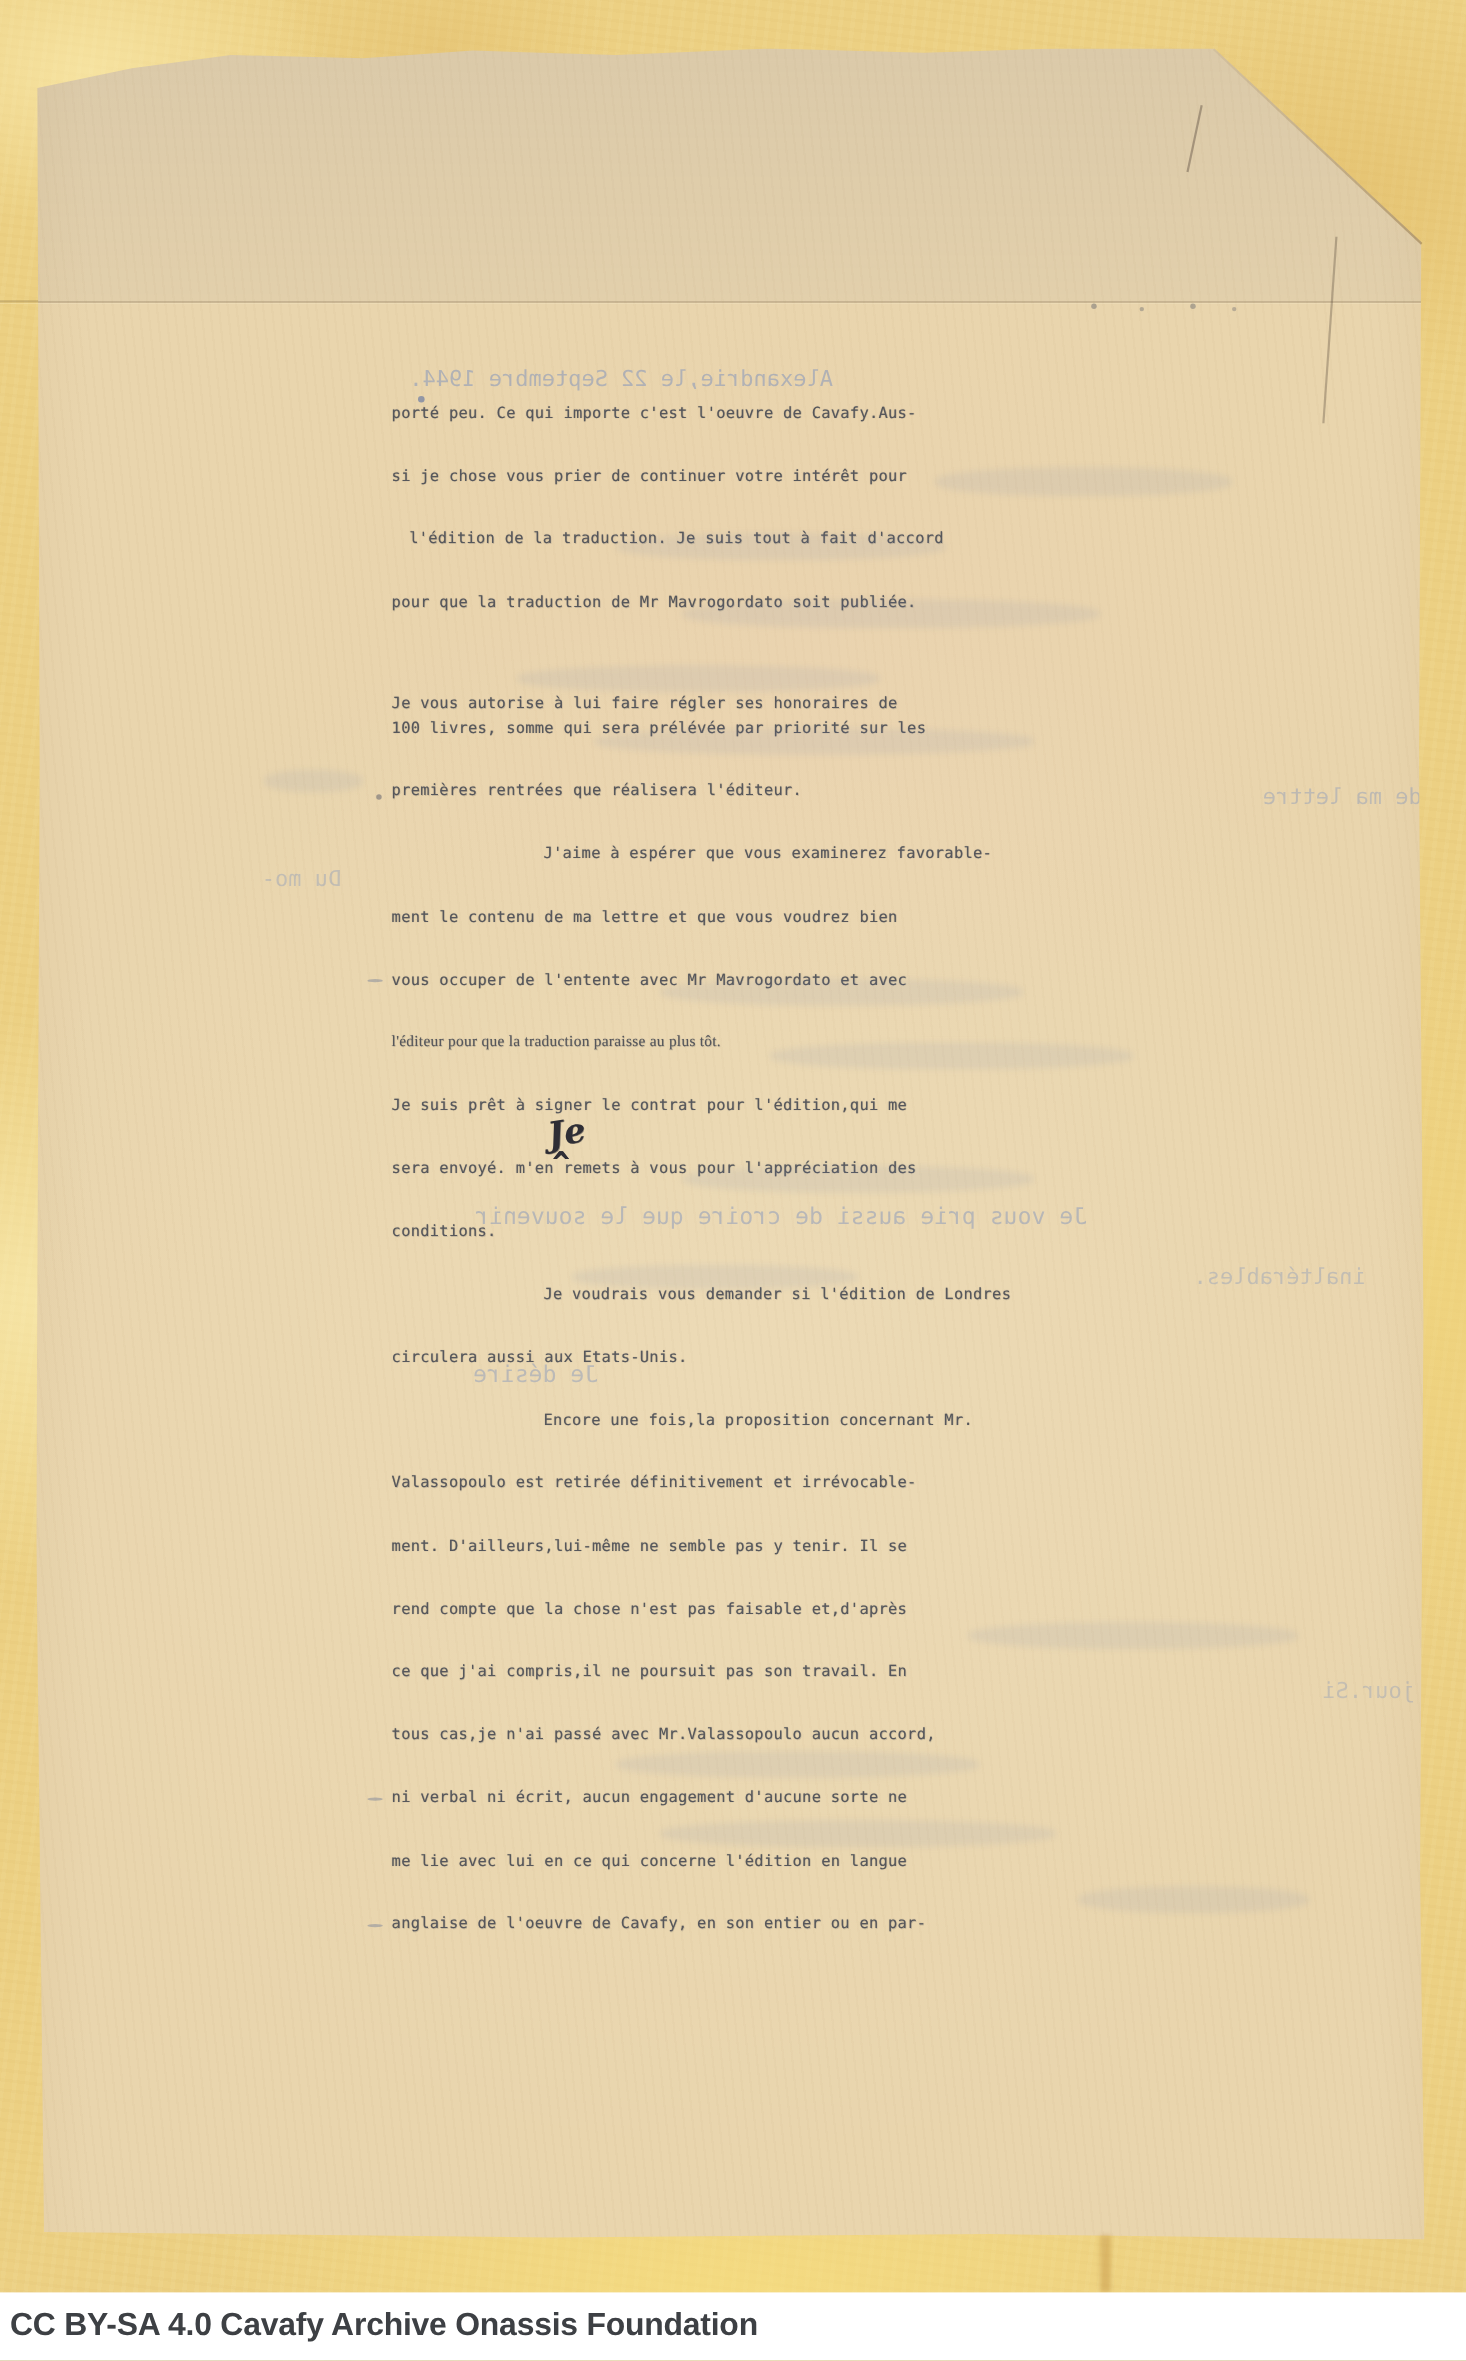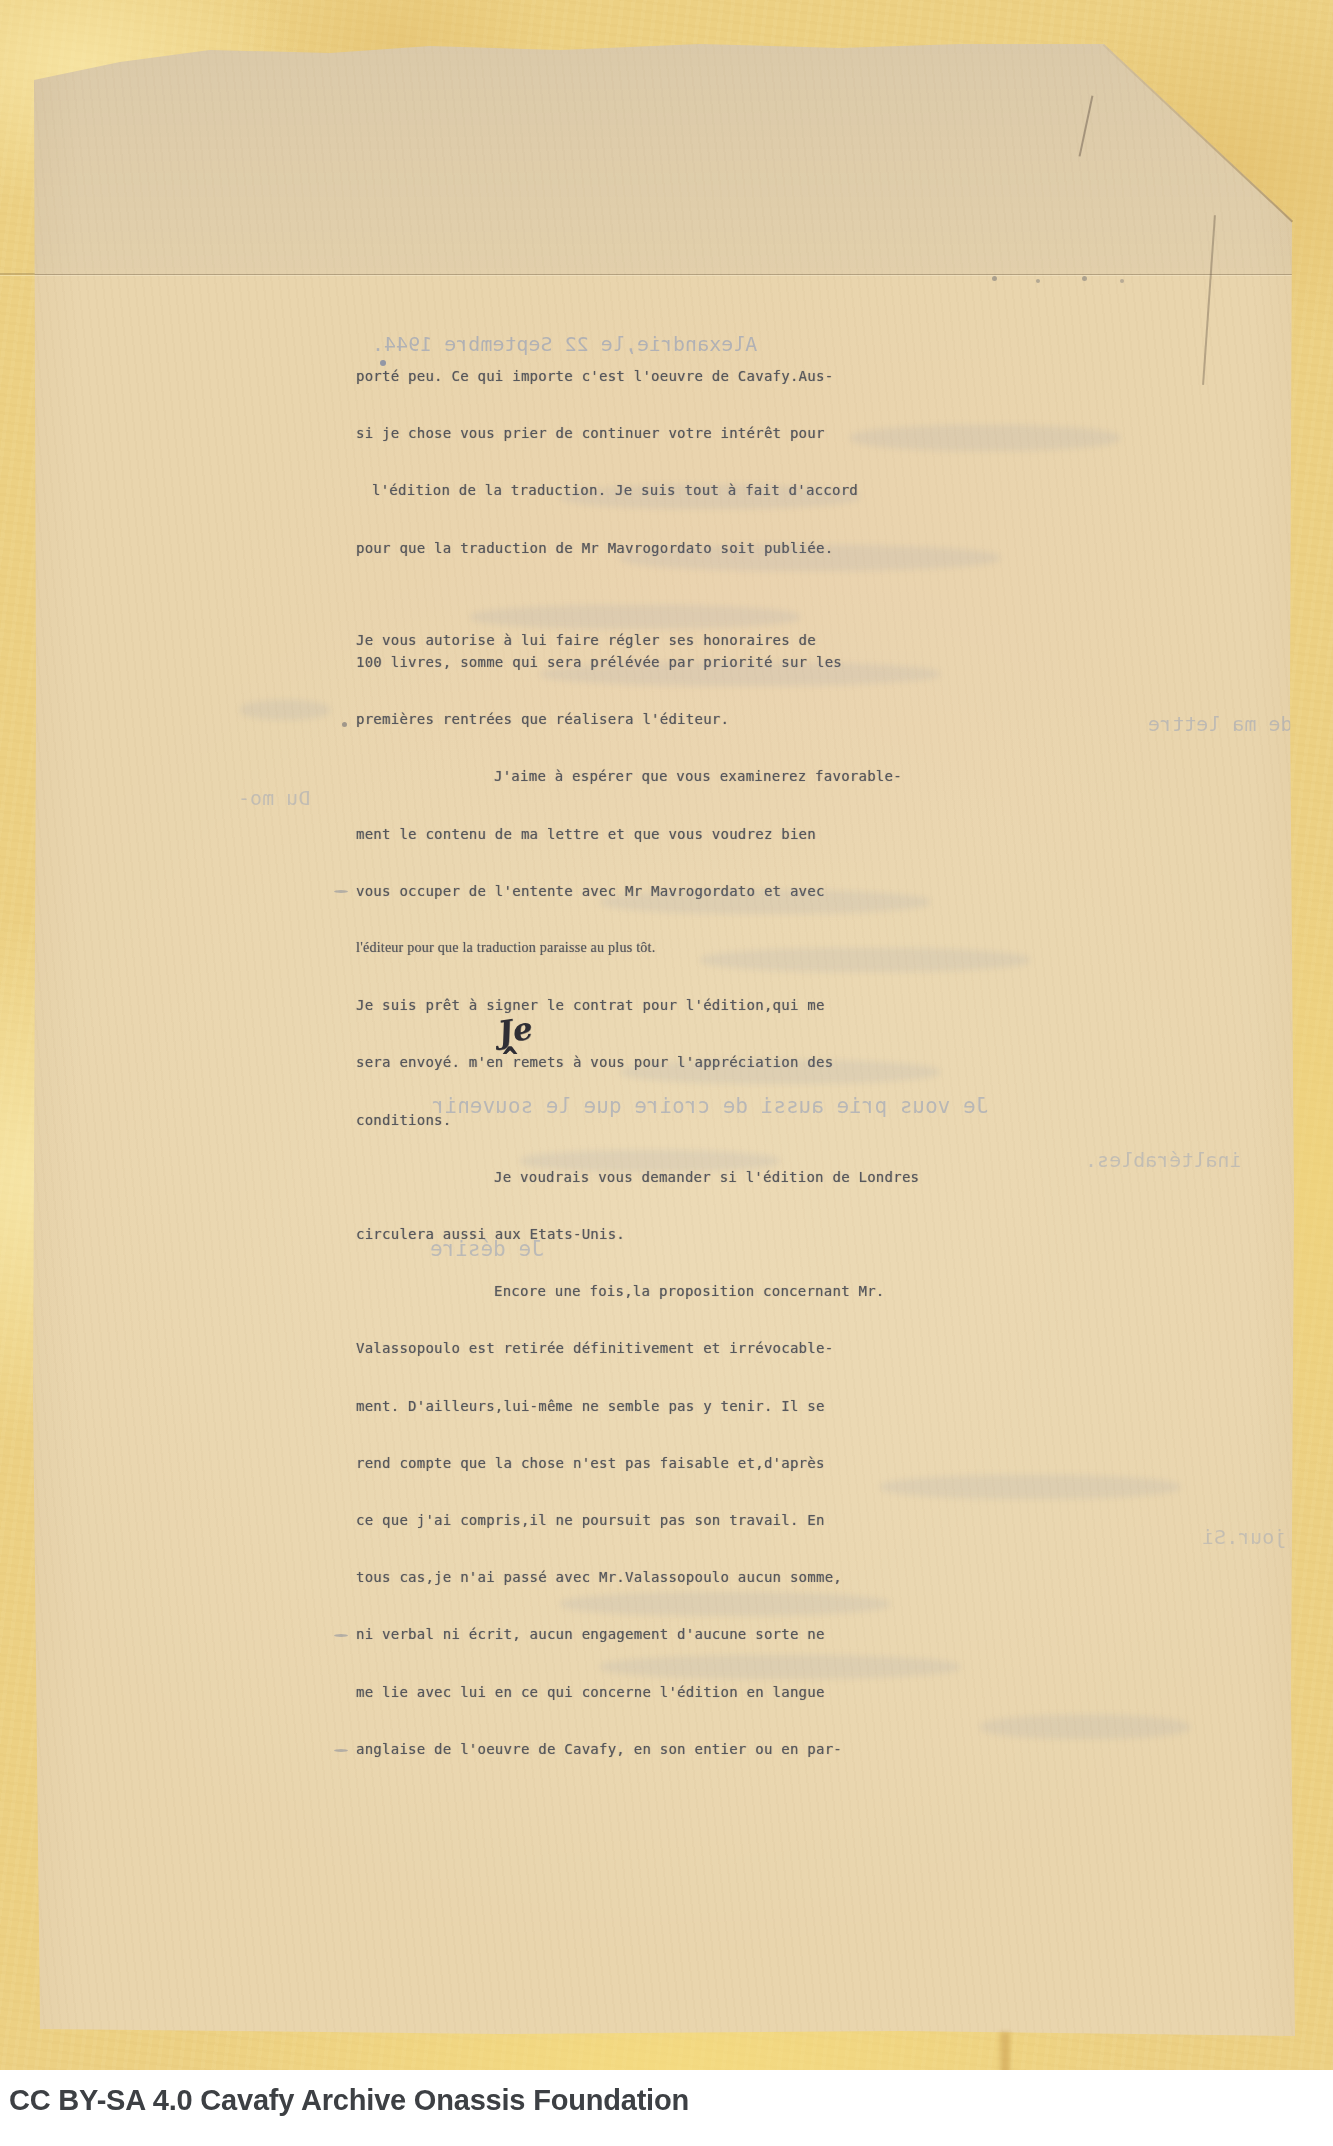--- a/index.html
+++ b/index.html
@@ -91,21 +91,21 @@
     position:absolute;left:502px;top:1042px;
     font-family:"DejaVu Sans Mono",monospace;font-weight:bold;
     font-size:26px;color:#2f2e35;
     text-shadow:.5px 0 0 #2f2e35;
   }
   .stain{
     position:absolute;left:1000px;top:2032px;width:10px;height:52px;
     background:rgba(190,140,60,.40);filter:blur(2px);
   }
   #caption-bar{
-    position:absolute;left:0;bottom:0;width:100%;height:76px;
+    position:absolute;left:0;bottom:0;width:100%;height:62px;
     background:var(--capbg,#ffffff);
   }
   #caption-text{
     position:absolute;left:9px;top:0;height:62px;line-height:60px;
     font-family:"Liberation Sans",sans-serif;
     font-size:29px;font-weight:600;letter-spacing:-.2px;
     color:var(--captext,#3d4044);
     white-space:nowrap;
   }
 </style>
@@ -134,21 +134,21 @@
         <div class="typed-line" style="top: 992.2px; left: 356px;">Je suis prêt à signer le contrat pour l'édition,qui me</div>
         <div class="typed-line" style="top: 1049.4px; left: 356px;">sera envoyé. m'en remets à vous pour l'appréciation des</div>
         <div class="typed-line" style="top: 1106.6px; left: 356px;">conditions.</div>
         <div class="typed-line" style="top: 1163.8px; left: 494px;">Je voudrais vous demander si l'édition de Londres</div>
         <div class="typed-line" style="top: 1221px; left: 356px;">circulera aussi aux Etats-Unis.</div>
         <div class="typed-line" style="top: 1278.2px; left: 494px;">Encore une fois,la proposition concernant Mr.</div>
         <div class="typed-line" style="top: 1335.4px; left: 356px;">Valassopoulo est retirée définitivement et irrévocable-</div>
         <div class="typed-line" style="top: 1392.6px; left: 356px;">ment. D'ailleurs,lui-même ne semble pas y tenir. Il se</div>
         <div class="typed-line" style="top: 1449.8px; left: 356px;">rend compte que la chose n'est pas faisable et,d'après</div>
         <div class="typed-line" style="top: 1507px; left: 356px;">ce que j'ai compris,il ne poursuit pas son travail. En</div>
-        <div class="typed-line" style="top: 1564.2px; left: 356px;">tous cas,je n'ai passé avec Mr.Valassopoulo aucun somme,</div>
+        <div class="typed-line" style="top: 1564.2px; left: 356px;">tous cas,je n'ai passé avec Mr.Valassopoulo aucun accord,</div>
         <div class="typed-line" style="top: 1621.4px; left: 356px; text-align: right;">ni verbal ni écrit, aucun engagement d'aucune sorte ne</div>
         <div class="typed-line" style="top: 1678.6px; left: 356px;">me lie avec lui en ce qui concerne l'édition en langue</div>
         <div class="typed-line" style="top: 1735.8px; left: 356px;">anglaise de l'oeuvre de Cavafy, en son entier ou en par-</div>
         <span class="ghost" style="left: 372px; top: 332px; font-size: 20px; opacity: 0.5;">Alexandrie,le 22 Septembre 1944.</span>
         <span class="ghost" style="left: 1148px; top: 712px; font-size: 20px; opacity: 0.38;">de ma lettre</span>
         <span class="ghost" style="left: 238px; top: 786px; font-size: 20px; opacity: 0.35;">Du mo-</span>
         <span class="ghost" style="left: 432px; top: 1094px; font-size: 21px; opacity: 0.45;">Je vous prie aussi de croire que le souvenir</span>
         <span class="ghost" style="left: 1085px; top: 1148px; font-size: 20px; opacity: 0.35;">inaltérables.</span>
         <span class="ghost" style="left: 430px; top: 1237px; font-size: 21px; opacity: 0.42;">Je désire</span>
         <span class="ghost" style="left: 1202px; top: 1525px; font-size: 20px; opacity: 0.32;">jour.Si</span>

